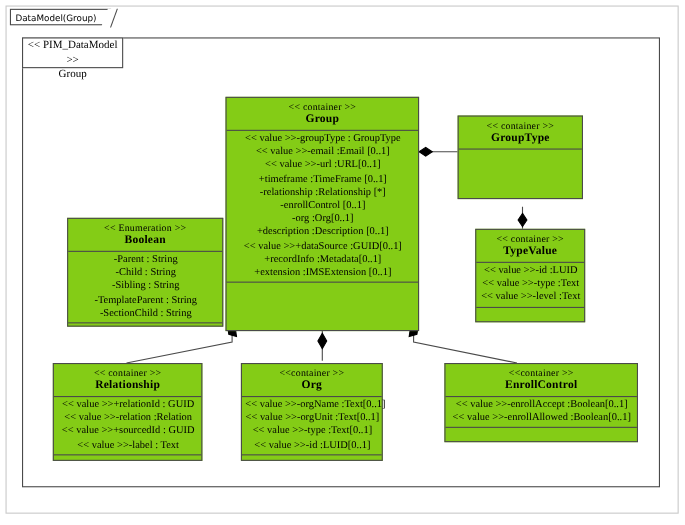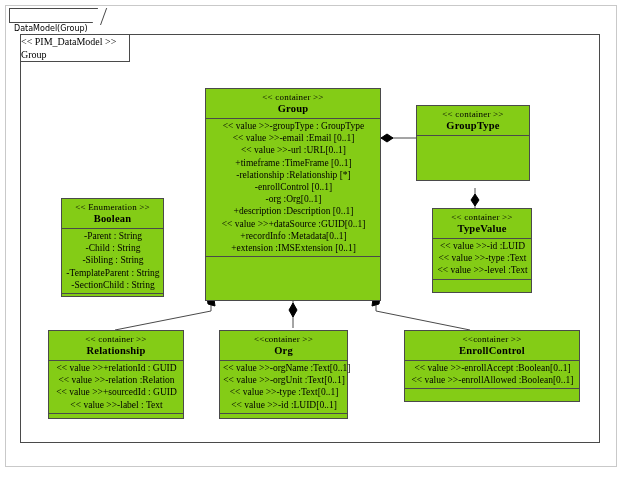--- a/index.html
+++ b/index.html
@@ -27,21 +27,21 @@
     height: 462px;
     border: 1px solid #c9c9c9;
     background: #ffffff;
     box-sizing: border-box;
   }
   .frame-tab {
     position: absolute;
     left: 9px;
     top: 8px;
     height: 15px;
-    padding: 12px 12px 0 4px;
+    padding: 0 12px 0 4px;
     border: 1px solid #4a4a4a;
     background: #ffffff;
     font-family: "DejaVu Sans", sans-serif;
     font-size: 8px;
     line-height: 15px;
     color: #000000;
     white-space: nowrap;
     box-sizing: border-box;
   }
   .frame-tab::after {
@@ -67,26 +67,26 @@
     width: 580px;
     height: 409px;
     border: 1px solid #4a4a4a;
     background: #ffffff;
     box-sizing: border-box;
   }
   .package-tab {
     position: absolute;
     left: -1px;
     top: -1px;
-    width: 110px;
+    width: 92px;
     height: 28px;
     border: 1px solid #4a4a4a;
     background: #ffffff;
     box-sizing: border-box;
-    text-align: left;
+    text-align: center;
     font-size: 10px;
     line-height: 13px;
     color: #000000;
   }
   .package-tab .st { display: block; }
   .package-tab .nm { display: block; }
 
   
   .uml {
     position: absolute;
@@ -217,21 +217,21 @@
       <span class="name">TypeValue</span>
     </div>
     <div class="attrs">
       <div class="attr">&lt;&lt; value  &gt;&gt;-id :LUID</div>
       <div class="attr">&lt;&lt; value  &gt;&gt;-type :Text</div>
       <div class="attr">&lt;&lt; value  &gt;&gt;-level :Text</div>
     </div>
     <div class="ops"></div>
   </div>
 
-  <div class="uml" style="left:61px; top:198px; width:103px; height:99px;">
+  <div class="uml" style="left:61px; top:198px; width:142px; height:99px;">
     <div class="hdr">
       <span class="stereo">&lt;&lt;  Enumeration   &gt;&gt;</span>
       <span class="name">Boolean</span>
     </div>
     <div class="attrs">
       <div class="attr">-Parent : String</div>
       <div class="attr">-Child : String</div>
       <div class="attr">-Sibling  : String</div>
       <div class="attr">-TemplateParent  : String</div>
       <div class="attr">-SectionChild  : String</div>

